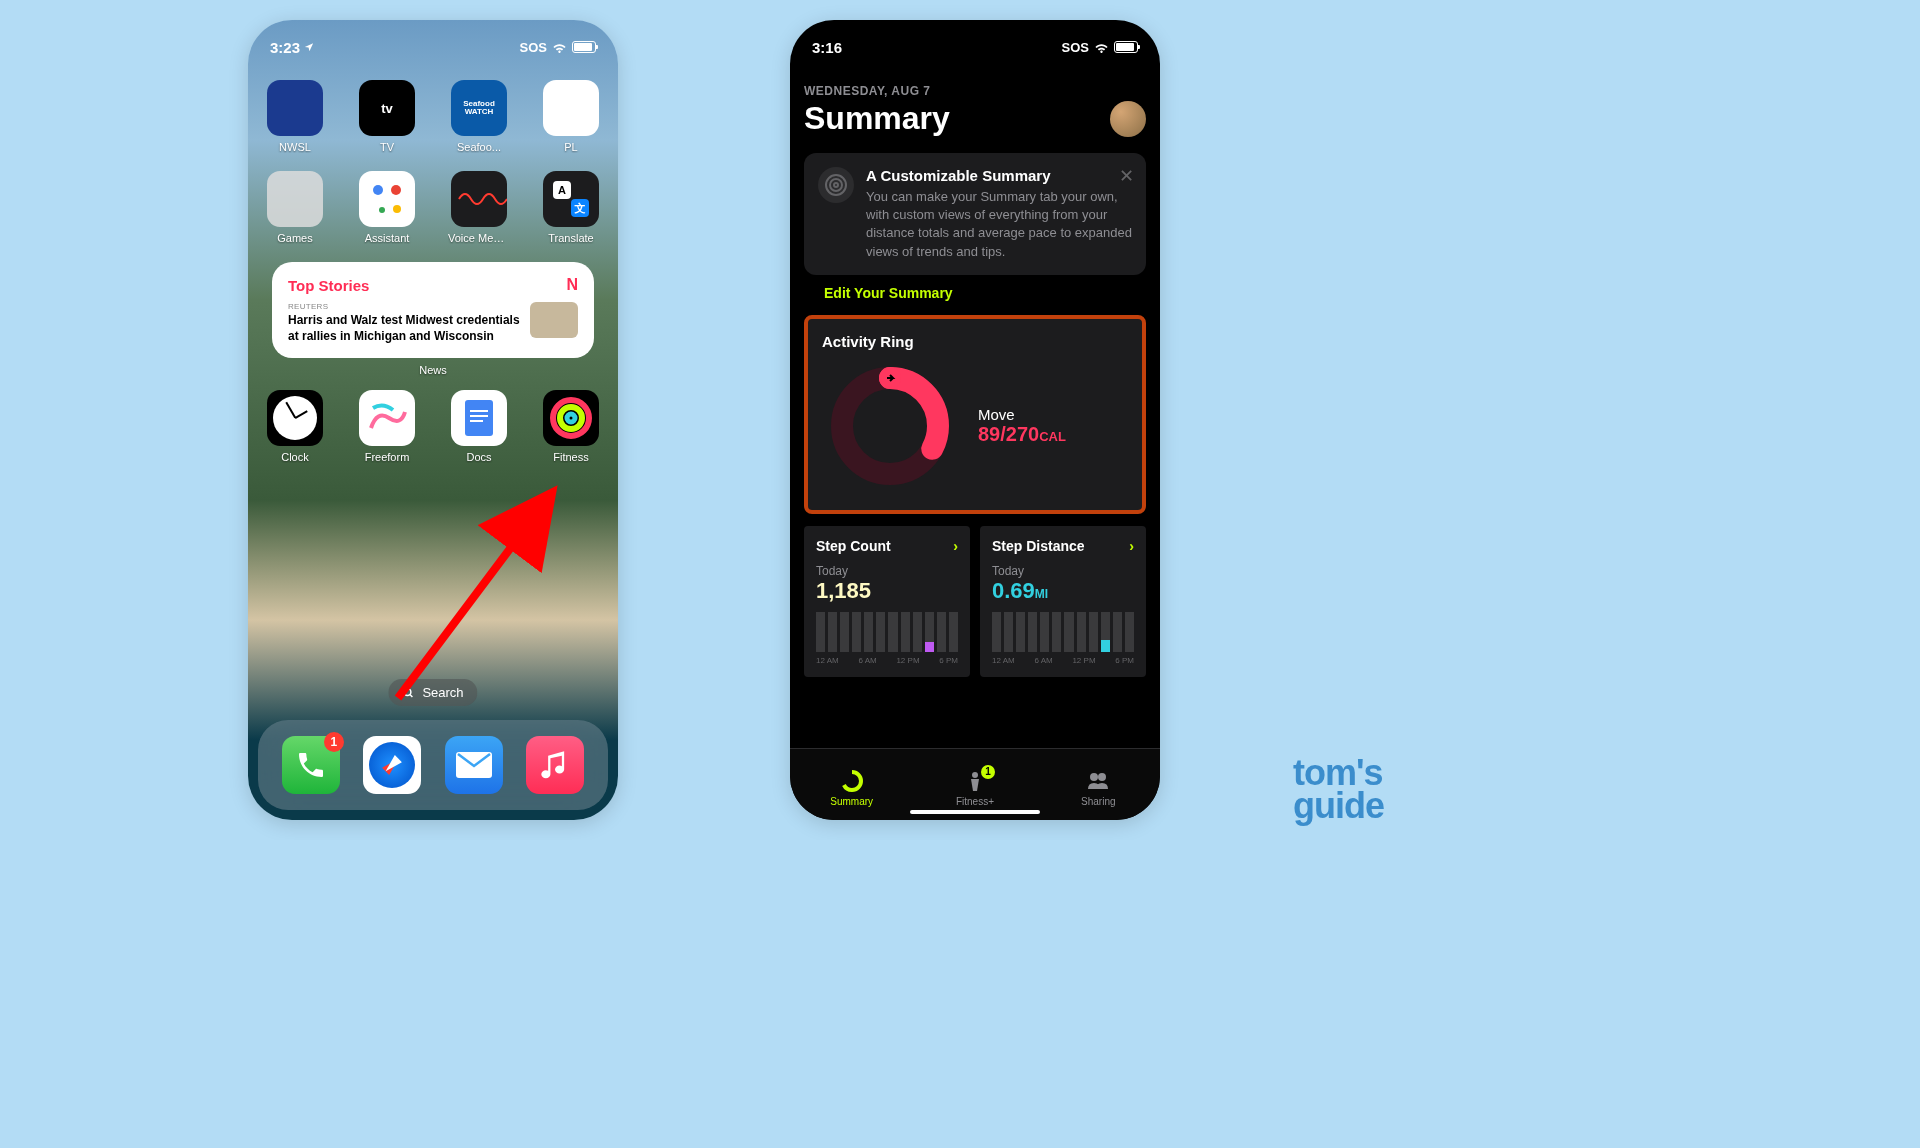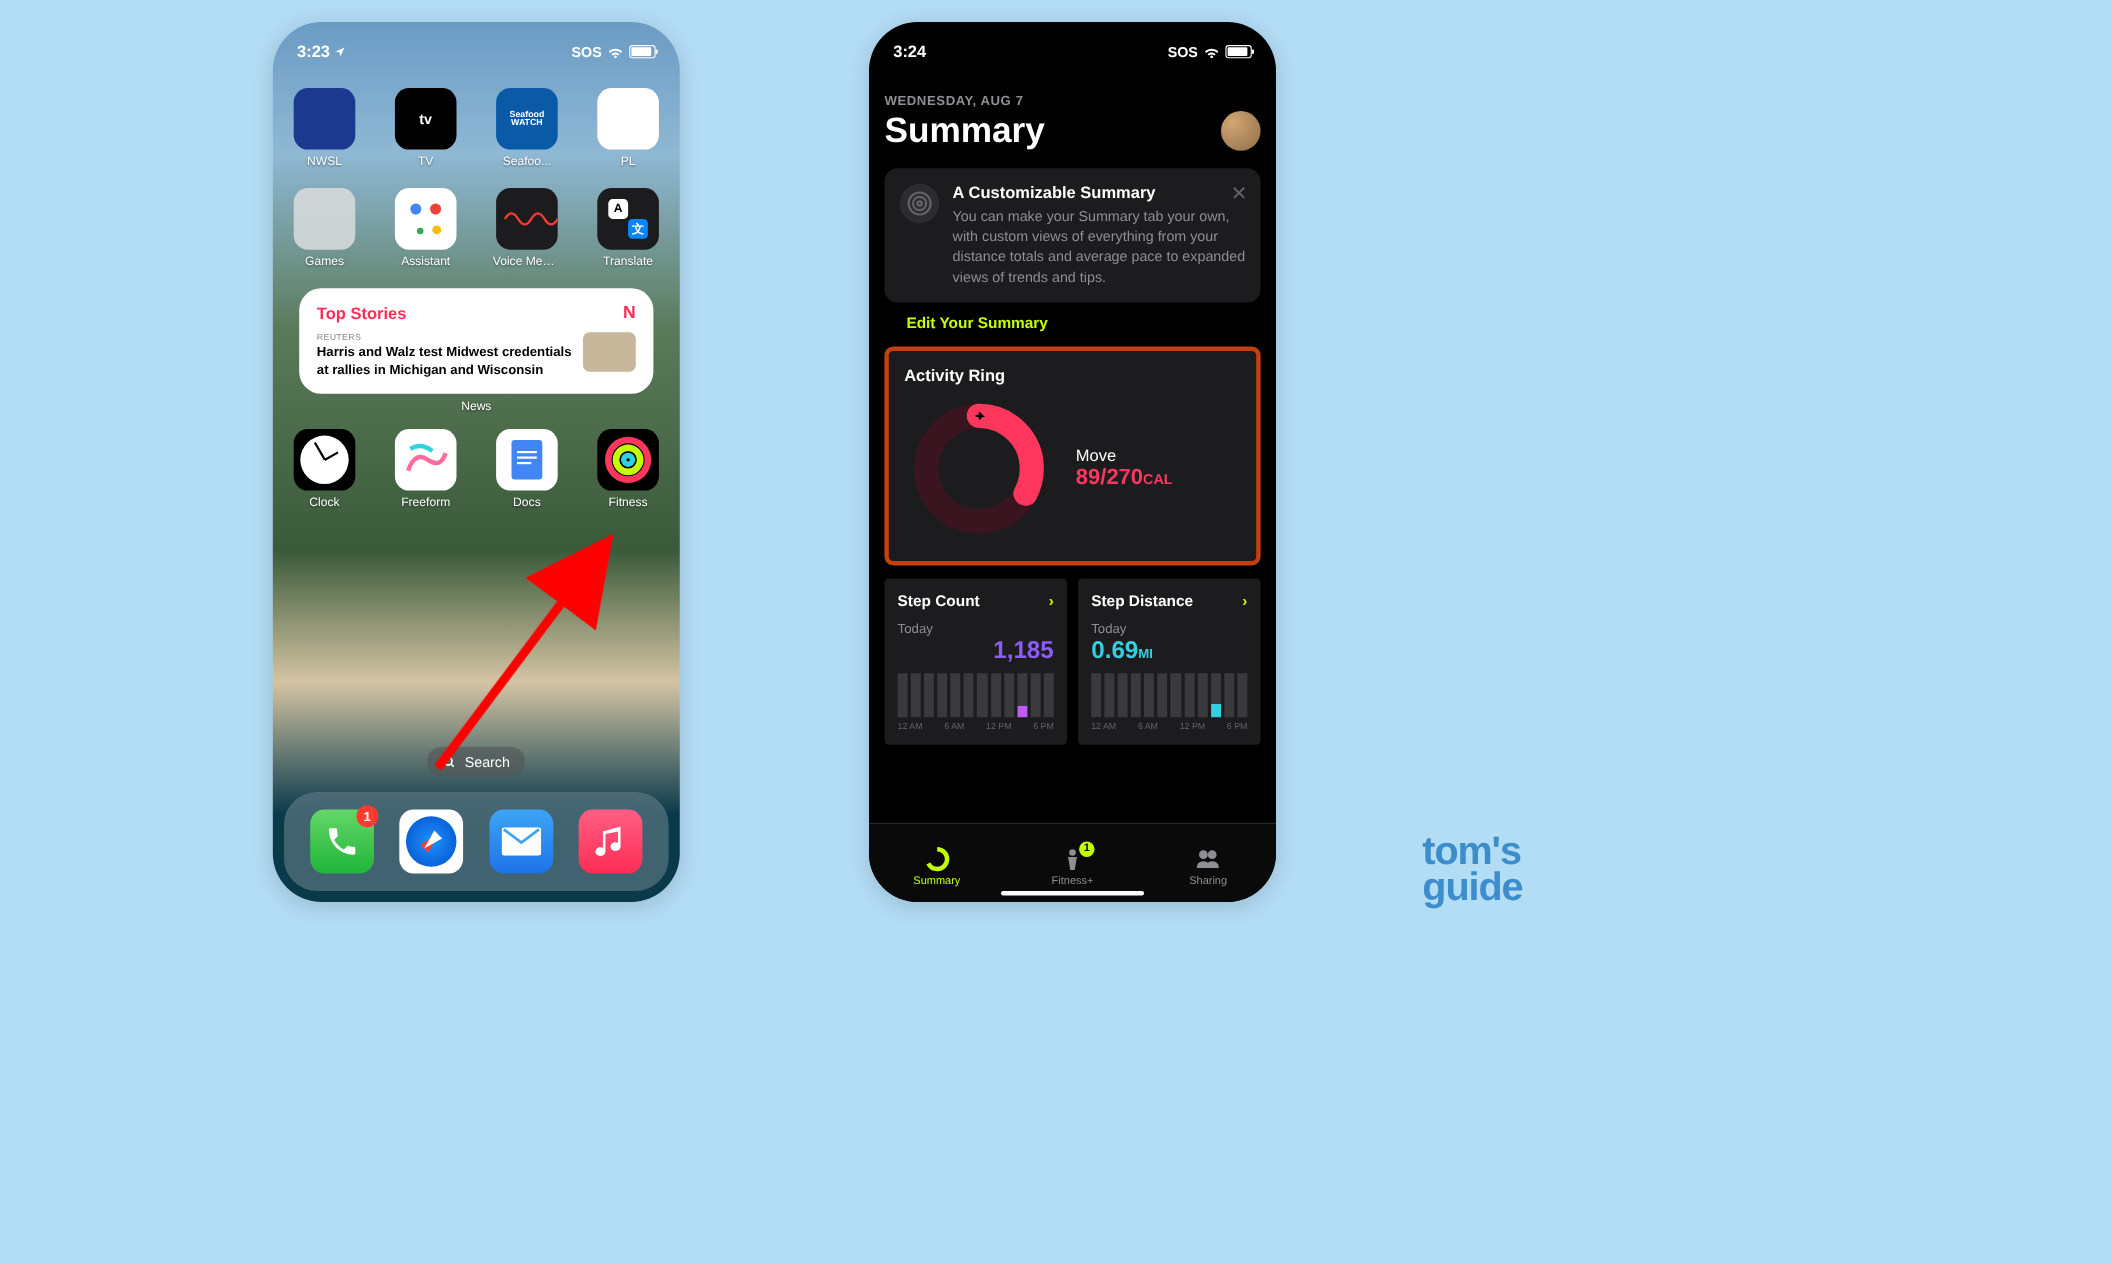--- a/index.html
+++ b/index.html
@@ -74,21 +74,21 @@
 .move-unit { font-size: 13px; color: #ff375f; font-weight: 600; }
 
 
 .stat-row { display: flex; gap: 10px; margin-top: 12px; }
 .stat-card { flex: 1; background: #1c1c1e; border-radius: 4px; padding: 12px; }
 .stat-header { display: flex; justify-content: space-between; align-items: center; margin-bottom: 10px; }
 .stat-title { font-size: 14px; font-weight: 600; }
 .stat-chevron { color: #c4ff00; font-size: 14px; font-weight: 700; }
 .stat-today { font-size: 12px; color: #8e8e93; }
 .stat-value { font-size: 22px; font-weight: 600; }
-.stat-value.purple { color: #8b5cf6; text-align: right; }
+.stat-value.purple { color: #fef9c3; }
 .stat-value.cyan { color: #32d0e0; }
 .stat-unit { font-size: 12px; }
 .mini-chart { height: 40px; display: flex; align-items: flex-end; gap: 3px; margin-top: 8px; }
 .mini-bar { flex: 1; background: #3a3a3c; height: 100%; position: relative; }
 .time-labels { display: flex; justify-content: space-between; font-size: 8px; color: #636366; margin-top: 4px; }
 
 
 .tab-bar { position: absolute; bottom: 0; left: 0; right: 0; height: 72px; background: #0a0a0a; display: flex; border-top: 0.5px solid #2c2c2e; }
 .tab { flex: 1; display: flex; flex-direction: column; align-items: center; justify-content: center; gap: 3px; padding-top: 6px; }
 .tab-icon { width: 24px; height: 24px; position: relative; }
@@ -270,21 +270,21 @@
           <path d="M0,0 L10,5 L0,10 Z" fill="#ff0000"></path>
         </marker>
       </defs>
     <line x1="20" y1="220" x2="170" y2="20" stroke="#ff0000" stroke-width="8" marker-end="url(#ah)"></line>
   </svg>
 </div>
 
 <div class="phone phone-right">
   <div class="status-bar">
     <div class="status-left">
-      <span>3:24</span>
+      <span>3:16</span>
     </div>
     <div class="status-right">
       <span>SOS</span>
       <svg class="wifi-icon" viewBox="0 0 24 18" fill="currentColor">
           <path d="M12 18c1.1 0 2-.9 2-2s-.9-2-2-2-2 .9-2 2 .9 2 2 2zm-6-6c3.3-3.3 8.7-3.3 12 0l-2 2c-2.2-2.2-5.8-2.2-8 0l-2-2zm-4-4c5.5-5.5 14.5-5.5 20 0l-2 2c-4.4-4.4-11.6-4.4-16 0l-2-2z"></path>
         </svg>
       <div class="battery"></div>
     </div>
   </div>
 

